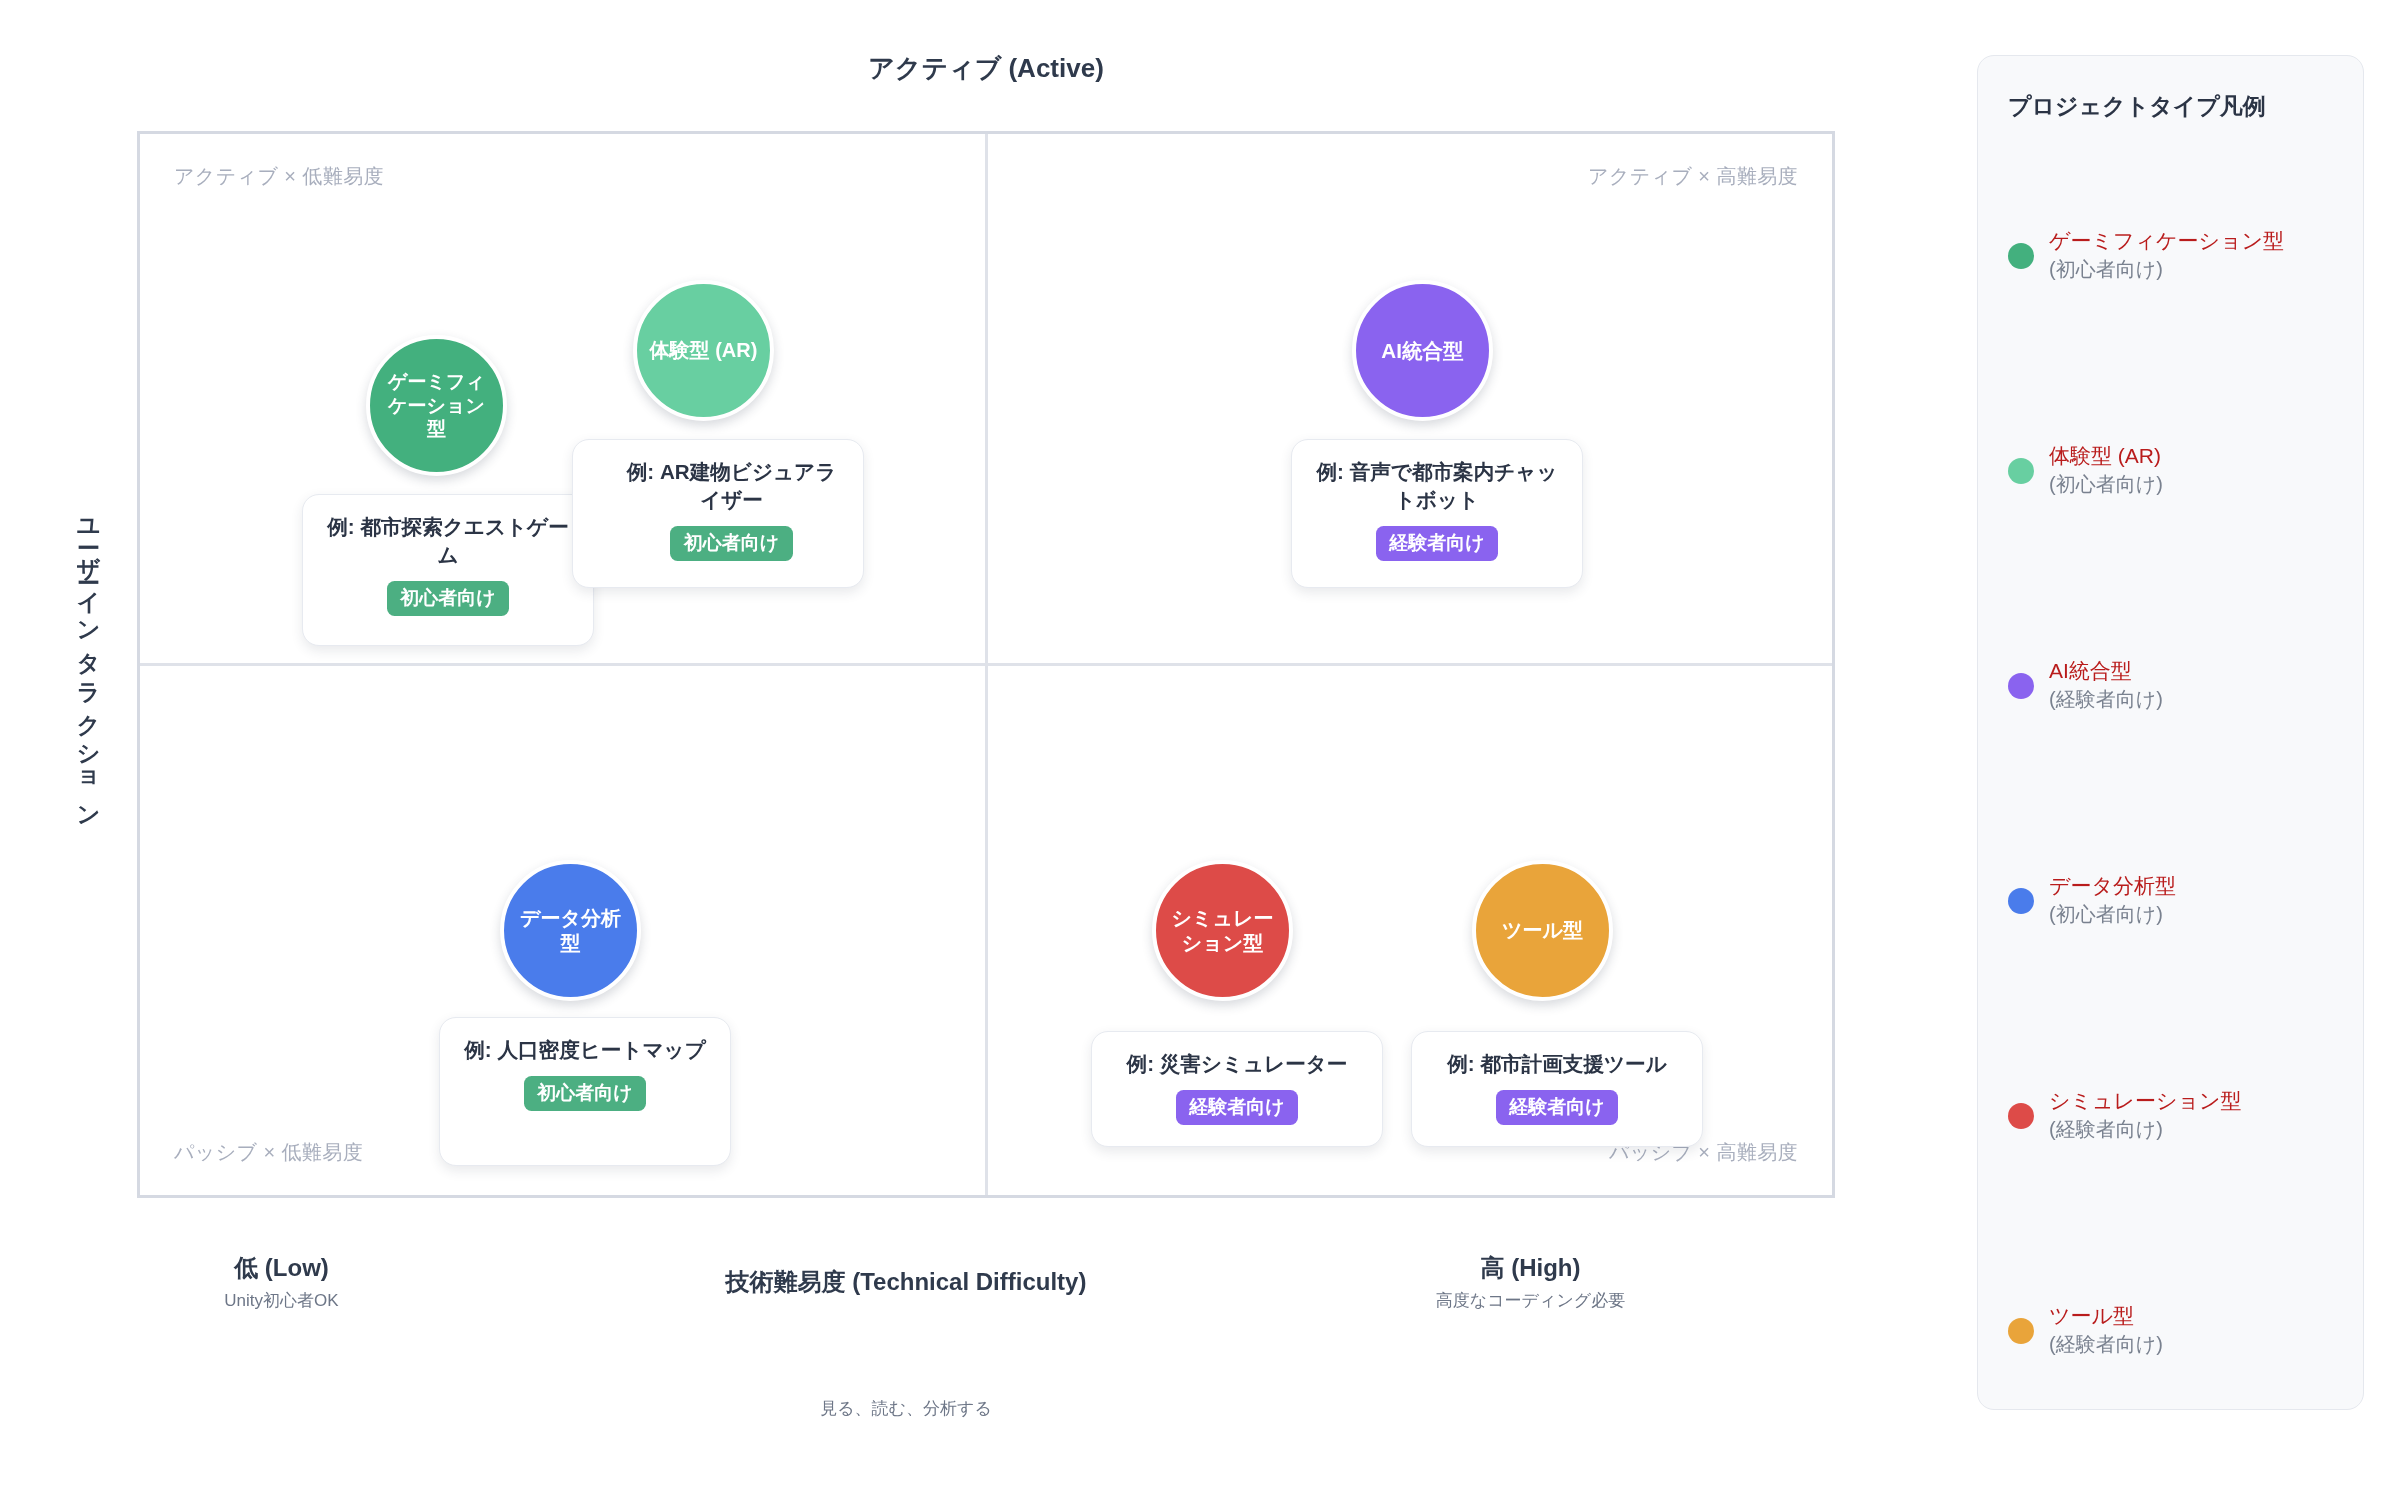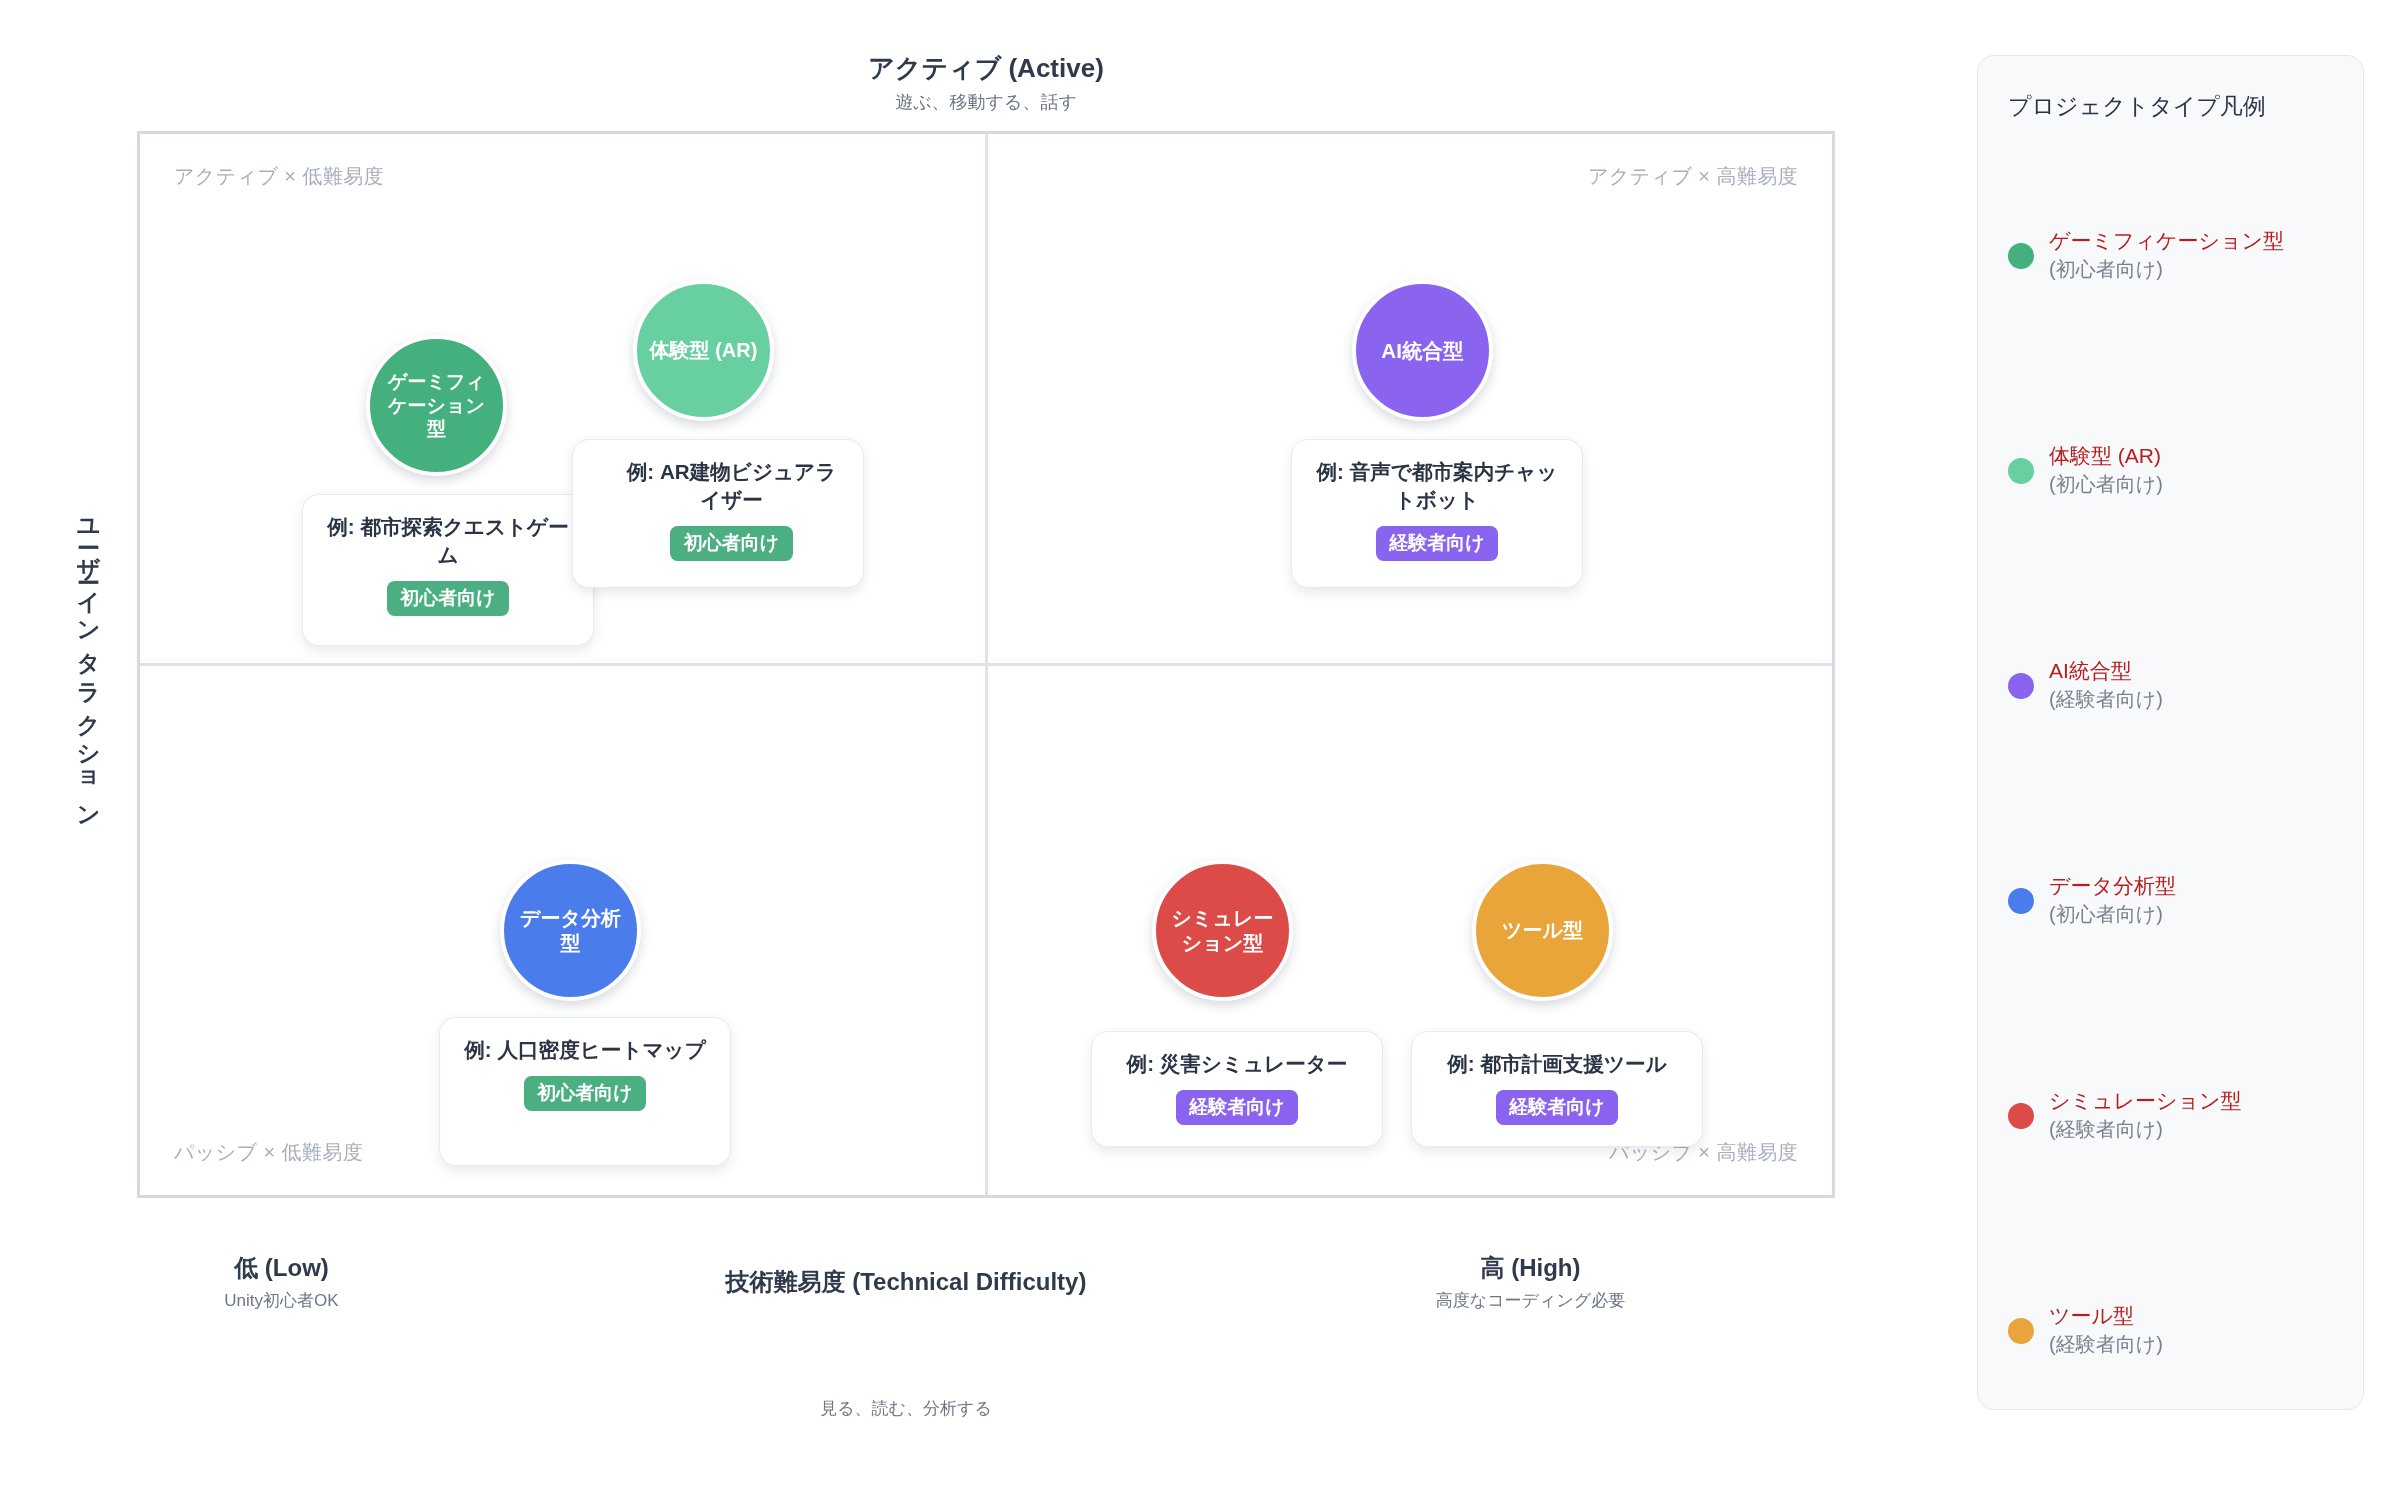--- a/index.html
+++ b/index.html
@@ -193,21 +193,21 @@
     width: 387px;
     height: 1355px;
     background: #f8f9fb;
     border: 1.5px solid #e5e8ee;
     border-radius: 17px;
     box-sizing: border-box;
     padding: 35px 30px;
   }
   #legend-title {
     font-size: 23px;
-    font-weight: normal;
+    font-weight: bold;
     color: #2b3445;
     margin-bottom: 26px;
   }
   #legend-list {
     display: flex;
     flex-direction: column;
   }
   .legend-item {
     display: flex;
     align-items: center;
@@ -231,21 +231,20 @@
   .legend-level {
     font-size: 20px;
     color: #79818f;
   }
 </style>
 </head>
 <body>
 
 <div id="axis-top">
   <div class="ax-main">アクティブ (Active)</div>
-  <div class="ax-sub">遊ぶ、移動する、話す</div>
 </div>
 
 <div id="axis-left">ユーザーインタラクション</div>
 
 <div id="matrix-frame">
   <div class="divider-v"></div>
   <div class="divider-h"></div>
 
   <div class="quad-label quad-tl">アクティブ × 低難易度</div>
   <div class="quad-label quad-tr">アクティブ × 高難易度</div>

